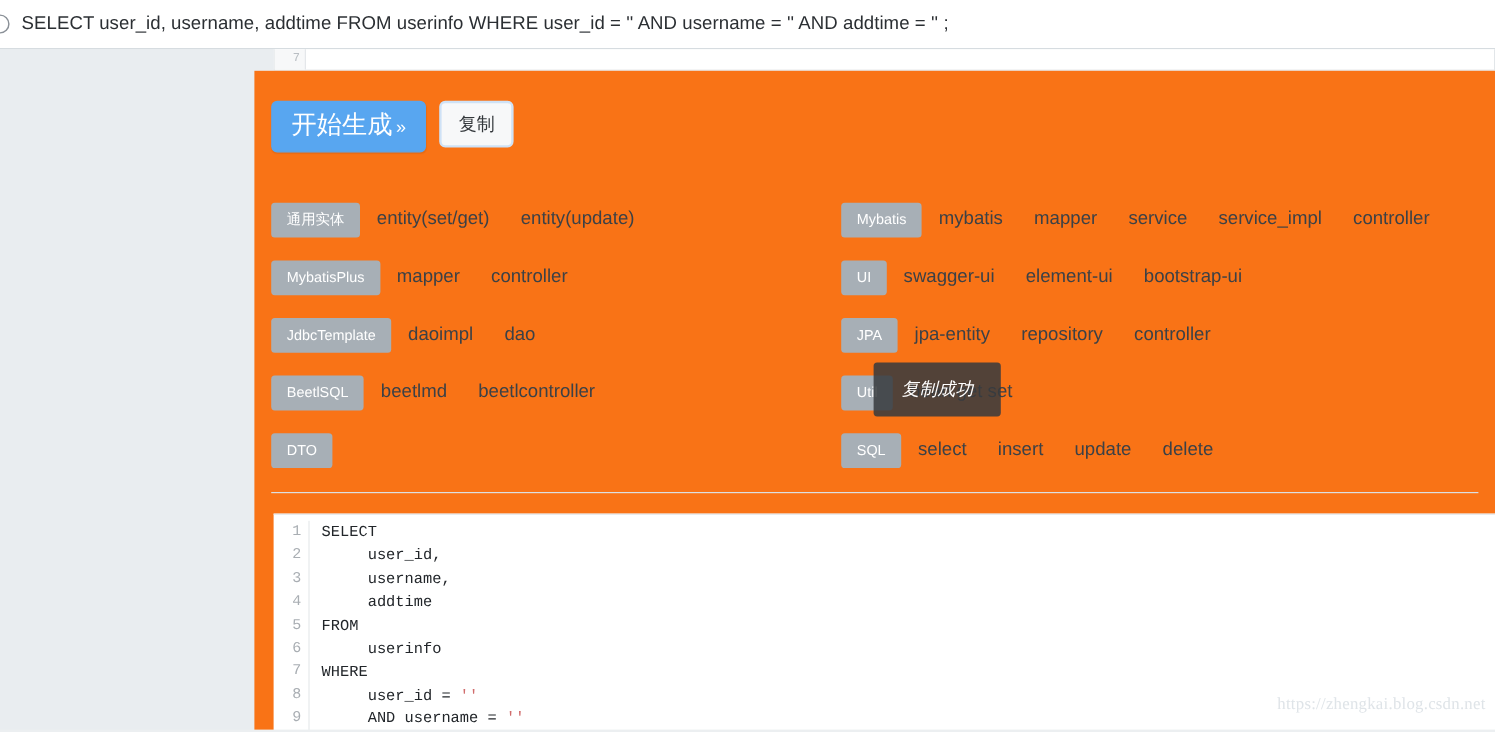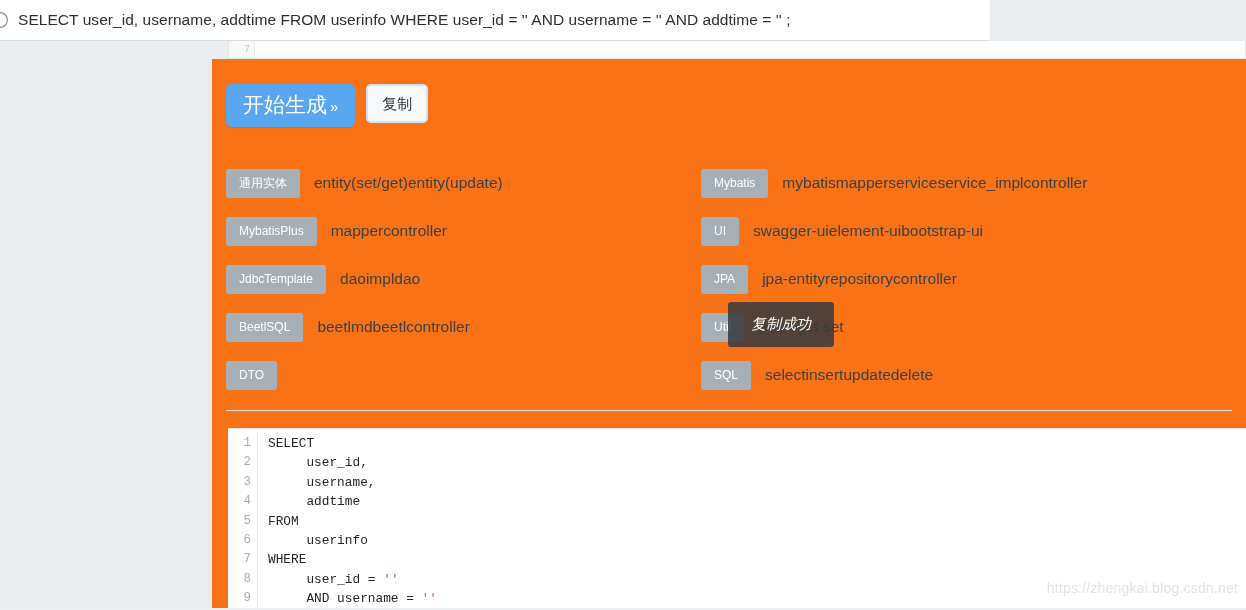--- a/index.html
+++ b/index.html
@@ -16,21 +16,21 @@
     width: 1246px;
     height: 610px;
     background: #e9edf0;
     overflow: hidden;
   }
 
   
   .topbar {
     position: absolute;
     left: 0; top: 0;
-    width: 990px; height: 41px;
+    width: 1246px; height: 41px;
     background: #ffffff;
     border-bottom: 1px solid #d6dce0;
     display: flex;
     align-items: center;
   }
   .topbar-icon {
     width: 28px;
     height: 41px;
     display: flex;
     align-items: center;
@@ -141,20 +141,21 @@
     border-radius: 3px;
     line-height: 1;
     white-space: nowrap;
     cursor: pointer;
     font-family: "Liberation Sans", "DejaVu Sans", sans-serif;
   }
   .tag-links {
     display: flex;
     align-items: center;
     margin-left: 14px;
+    gap: 26px;
   }
   .tag-link {
     font-size: 15.5px;
     color: #3c4146;
     white-space: nowrap;
     cursor: pointer;
     text-decoration: none;
     font-family: "Liberation Sans", "DejaVu Sans", sans-serif;
   }
 
@@ -220,21 +221,21 @@
   .code-body .q { color: #d06c6c; }
 
   
   .watermark {
     position: absolute;
     right: 8px; bottom: 14px;
     font-size: 14px;
     color: #dfe4e8;
     letter-spacing: 0.2px;
     z-index: 30;
-    font-family: Liberation Sans, sans-serif;
+    font-family: Liberation Serif, serif;
   }
 
   
   .bottom-line {
     position: absolute;
     left: 0; bottom: 0;
     width: 1246px; height: 2px;
     background: #eceff1;
   }
 </style>

